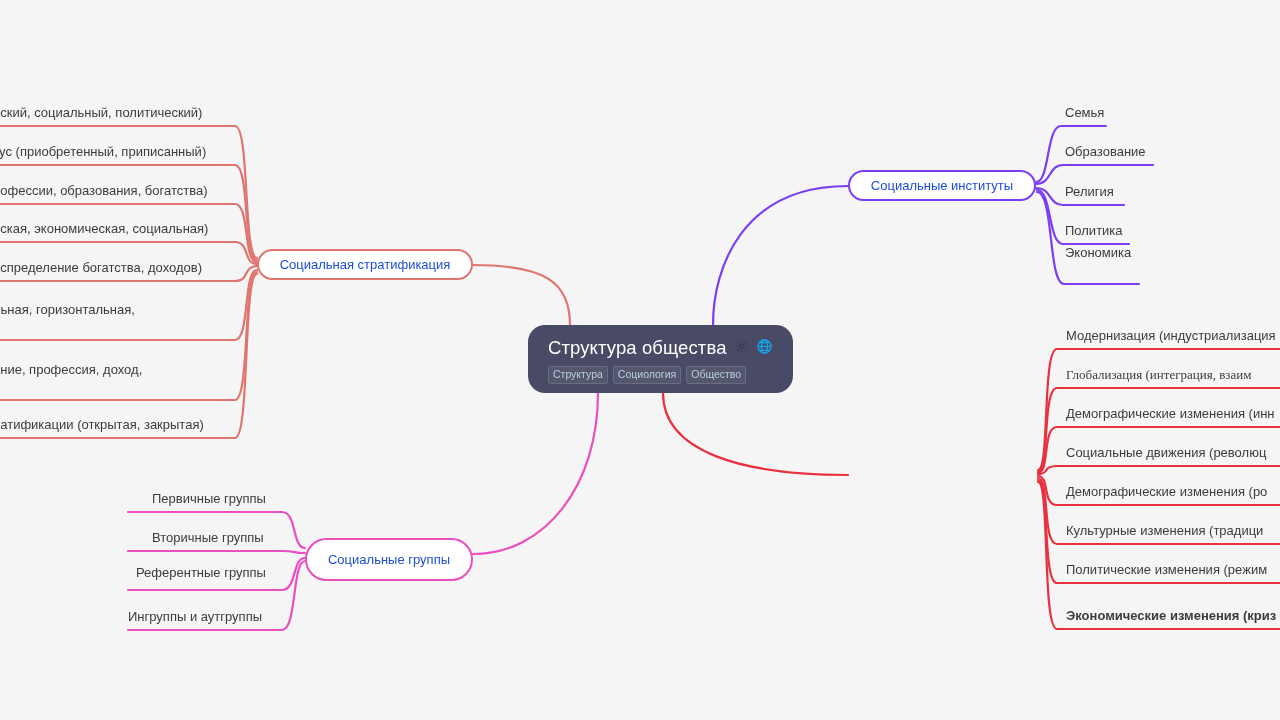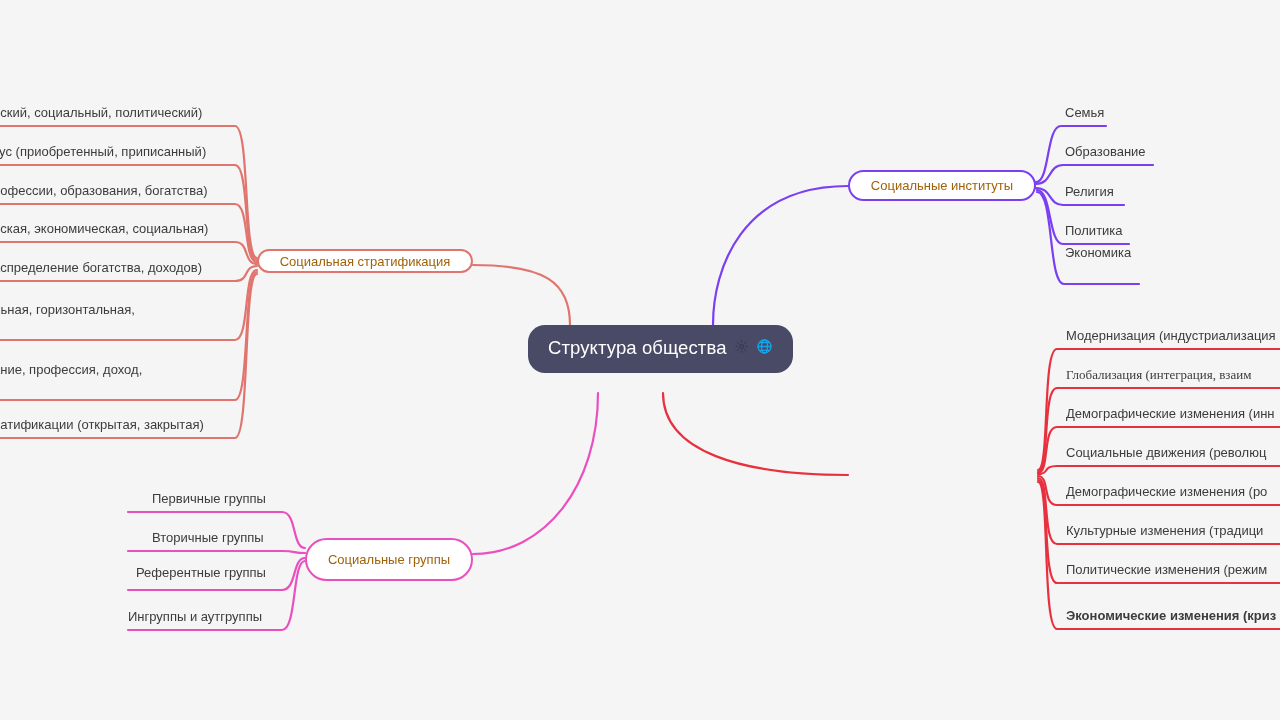--- a/index.html
+++ b/index.html
@@ -23,21 +23,21 @@
     height: 720px;
     pointer-events: none;
   }
 
   
   .central {
     position: absolute;
     left: 528px;
     top: 325px;
     width: 265px;
-    height: 48px;
+    height: 68px;
     box-sizing: border-box;
     background: #484a66;
     border-radius: 17px;
     padding: 10px 18px 0 20px;
   }
   .central-title-row {
     display: flex;
     align-items: center;
     gap: 7px;
     height: 26px;
@@ -70,26 +70,26 @@
   .pill {
     position: absolute;
     box-sizing: border-box;
     background: #ffffff;
     border-radius: 999px;
     border: 2px solid #cccccc;
     display: flex;
     align-items: center;
     justify-content: center;
     white-space: nowrap;
-    color: #a16207;
+    color: #1d4ed8;
     font-size: 13px;
   }
   .pill.institutes  { border-color: #7b3ff2; left: 848px;  top: 170px; width: 188px; height: 31px; }
   .pill.changes     { border-color: #e8313f; left: 848px;  top: 459px; width: 190px; height: 31px; }
-  .pill.strat       { border-color: #e0756f; left: 257px;  top: 249px; width: 216px; height: 24px; }
+  .pill.strat       { border-color: #e0756f; left: 257px;  top: 249px; width: 216px; height: 31px; }
   .pill.groups      { border-color: #ea4fc0; left: 305px;  top: 538px; width: 168px; height: 43px; }
 
   
   .leaf {
     position: absolute;
     color: #3c3c3c;
     font-size: 13px;
     white-space: nowrap;
     line-height: 17px;
   }
@@ -161,20 +161,25 @@
         </svg>
       </span>
       <span class="globe-icon">
         <svg width="17" height="17" viewBox="0 0 24 24" fill="none" stroke="#12a5ec" stroke-width="1.9">
           <circle cx="12" cy="12" r="9.2"></circle>
           <ellipse cx="12" cy="12" rx="4.2" ry="9.2"></ellipse>
           <path d="M2.9 12h18.2M4.6 6.6h14.8M4.6 17.4h14.8"></path>
         </svg>
       </span>
     </div>
+    <div class="tag-row">
+      <span class="tag">Структура</span>
+      <span class="tag">Социология</span>
+      <span class="tag">Общество</span>
+    </div>
   </div>
 
   <div class="pill institutes">
     <span>Социальные институты</span>
   </div>
   <div class="pill strat">
     <span>Социальная стратификация</span>
   </div>
   <div class="pill groups">
     <span>Социальные группы</span>

